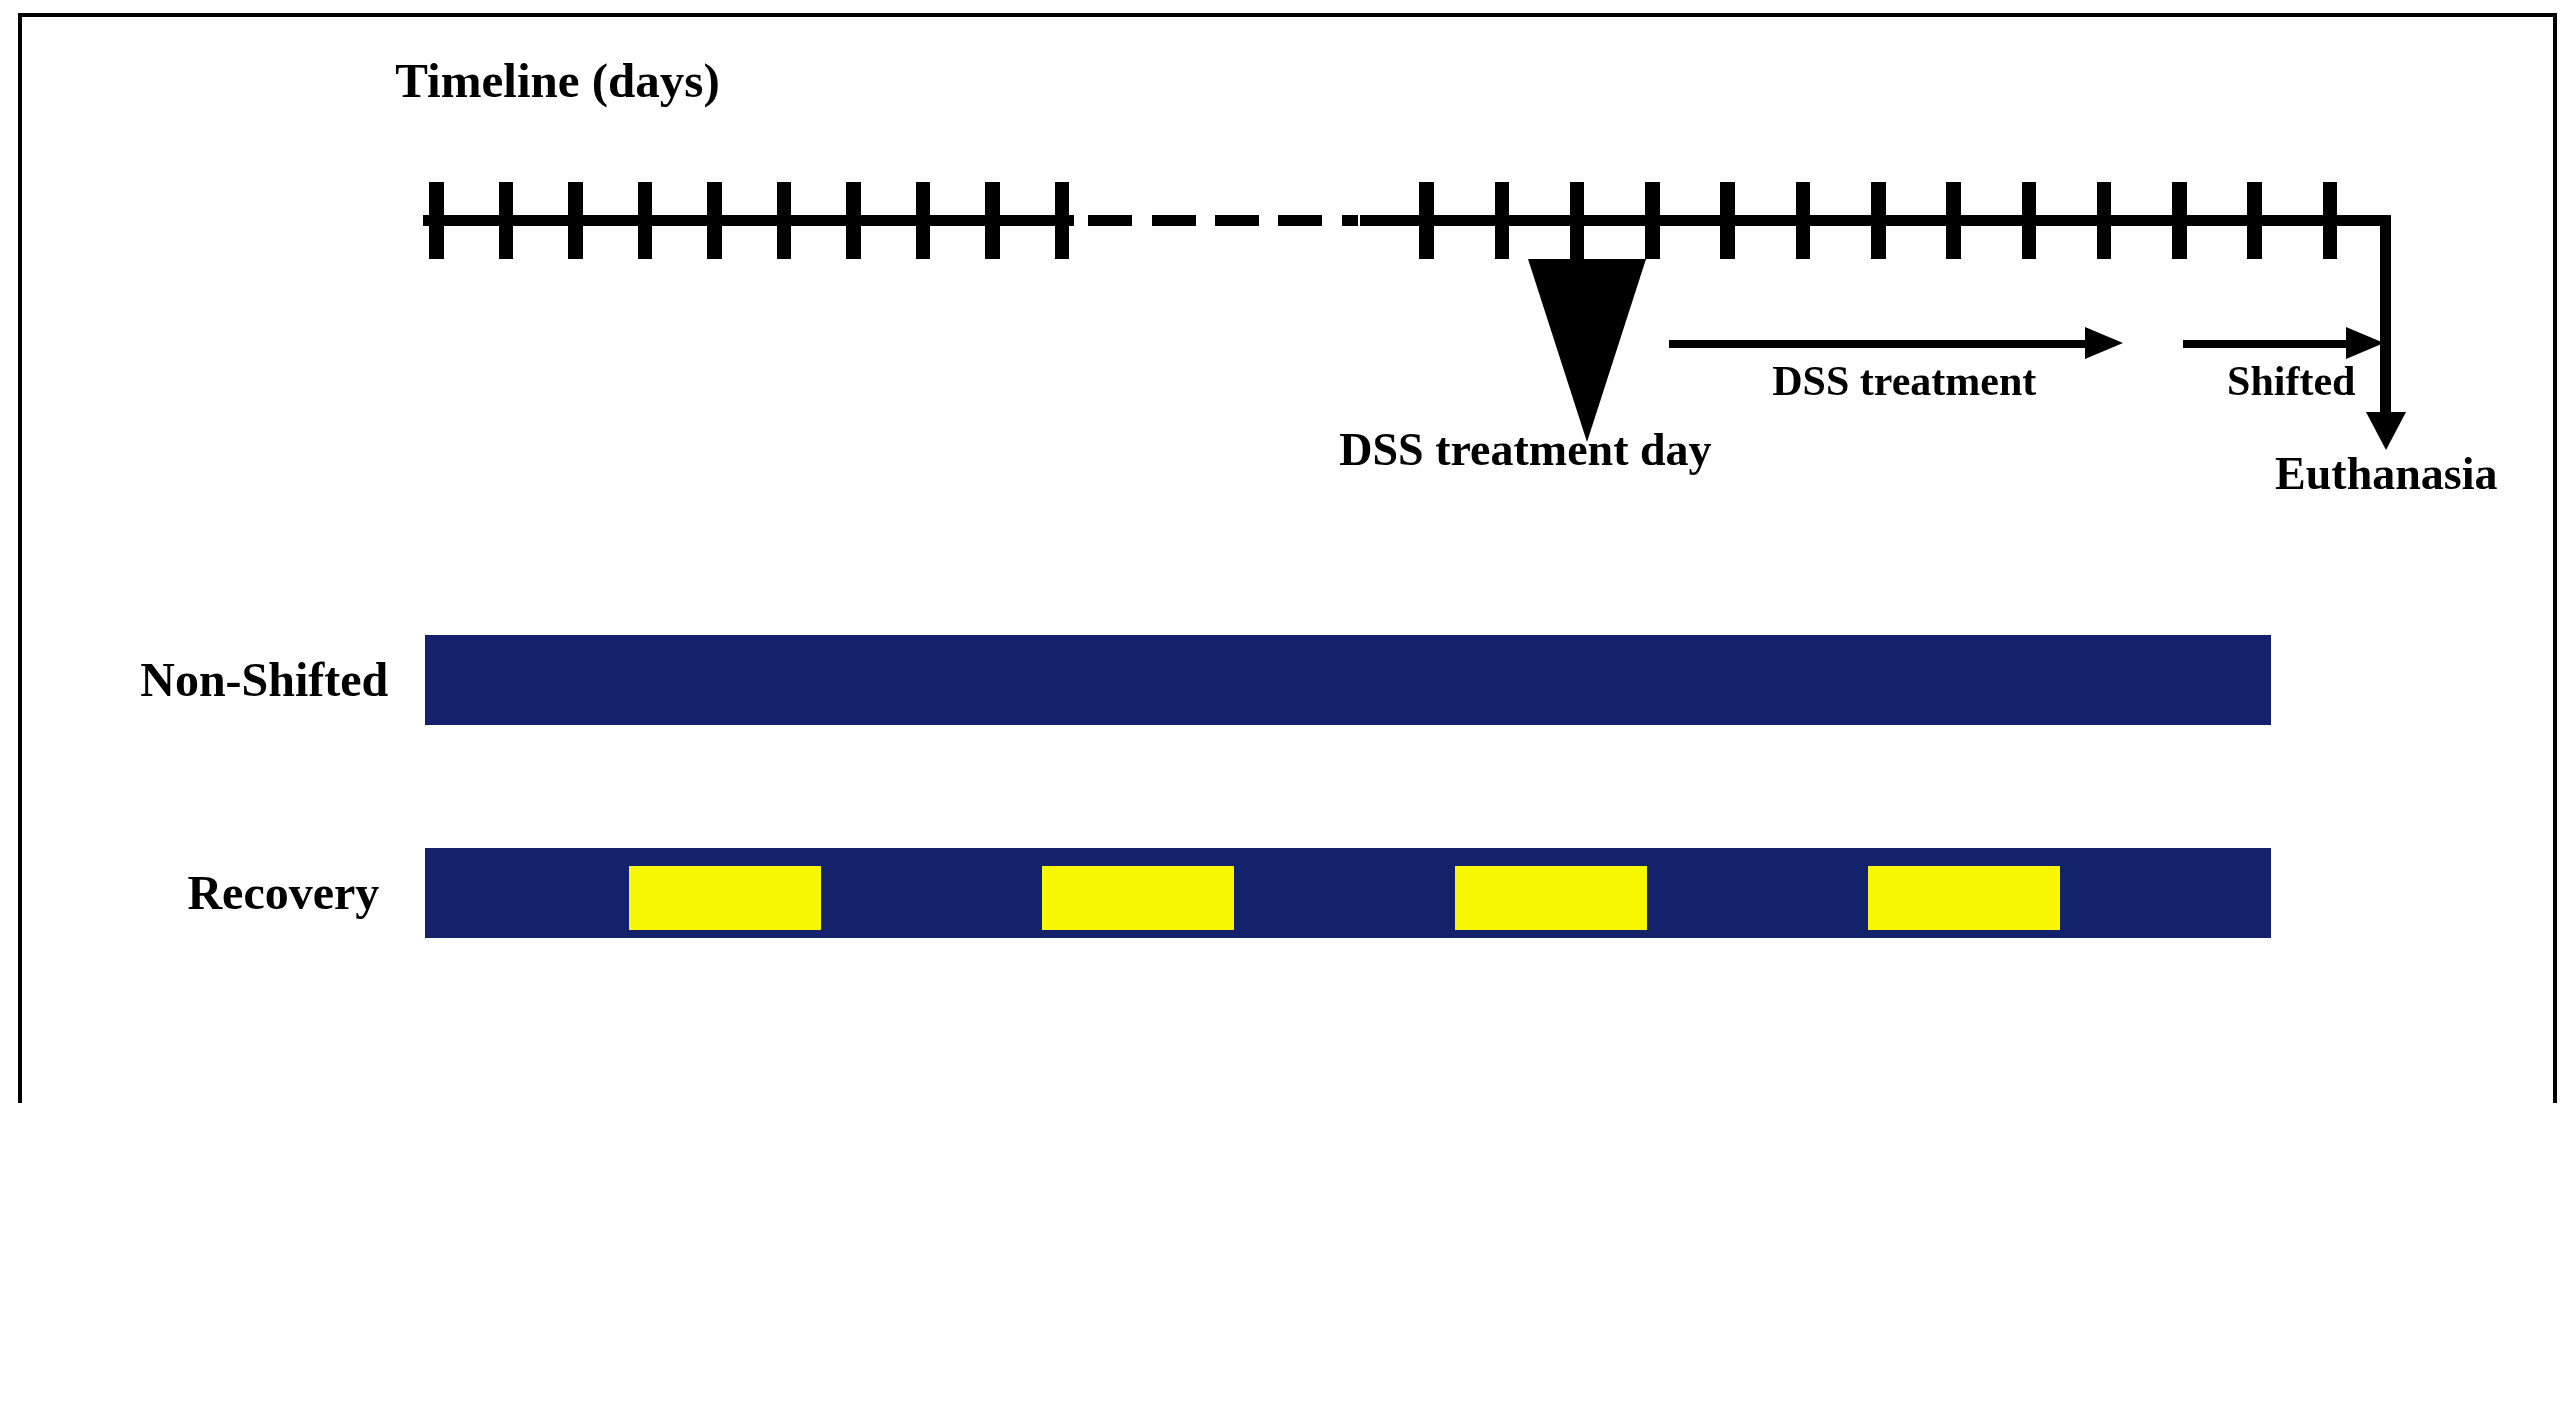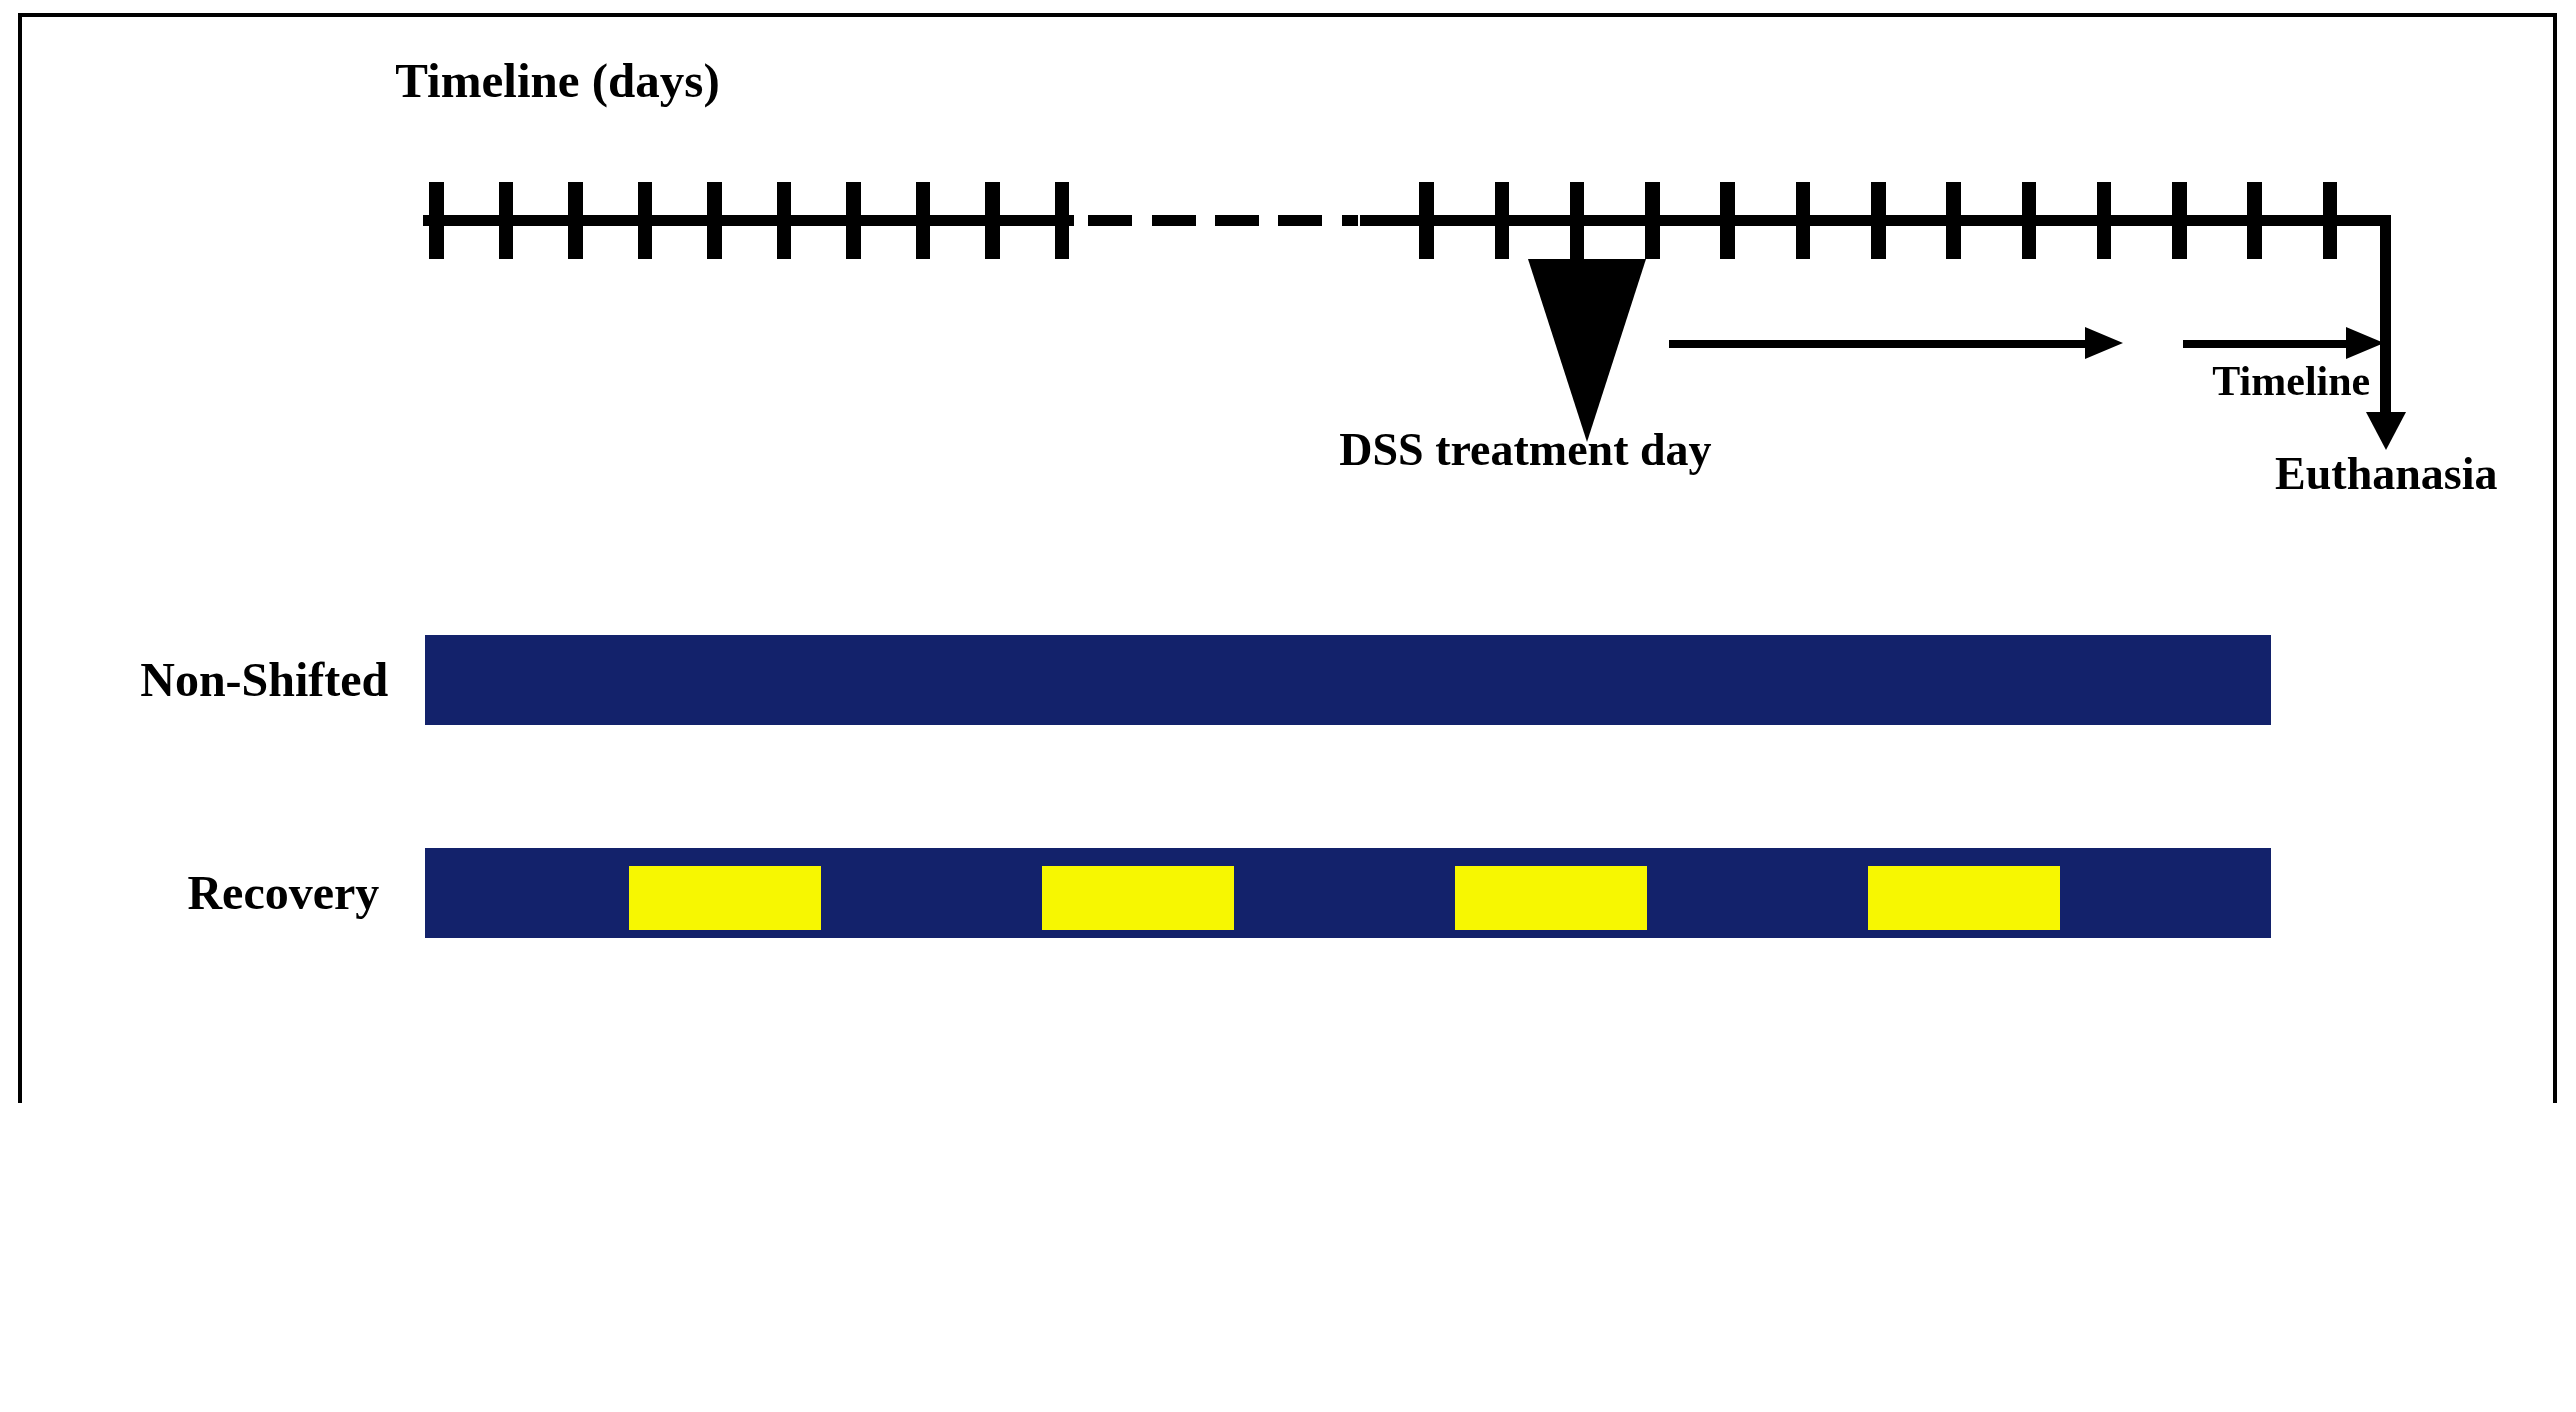--- a/index.html
+++ b/index.html
@@ -141,24 +141,25 @@
         <div class="tick"></div>
         <div class="tick"></div>
         <div class="tick"></div>
       </div>
 
     <div class="abs marker-triangle"></div>
     <div class="abs dss-day-label">DSS treatment day</div>
 
     <div class="abs arrow-line dss"></div>
     <div class="abs arrowhead-right dss"></div>
+    <div class="abs arrow-label dss">DSS treatment</div>
 
     <div class="abs arrow-line recovery"></div>
     <div class="abs arrowhead-right recovery"></div>
-    <div class="abs arrow-label recovery">Timeline</div>
+    <div class="abs arrow-label recovery">Shifted</div>
 
     <div class="abs end-vline"></div>
     <div class="abs arrowhead-down"></div>
     <div class="abs euthanasia-label">Euthanasia</div>
 
     <div class="abs row-label nonshifted">Non-Shifted</div>
     <div class="abs bar nonshifted"></div>
 
     <div class="abs row-label shifted">Recovery</div>
     <div class="abs bar shifted">

